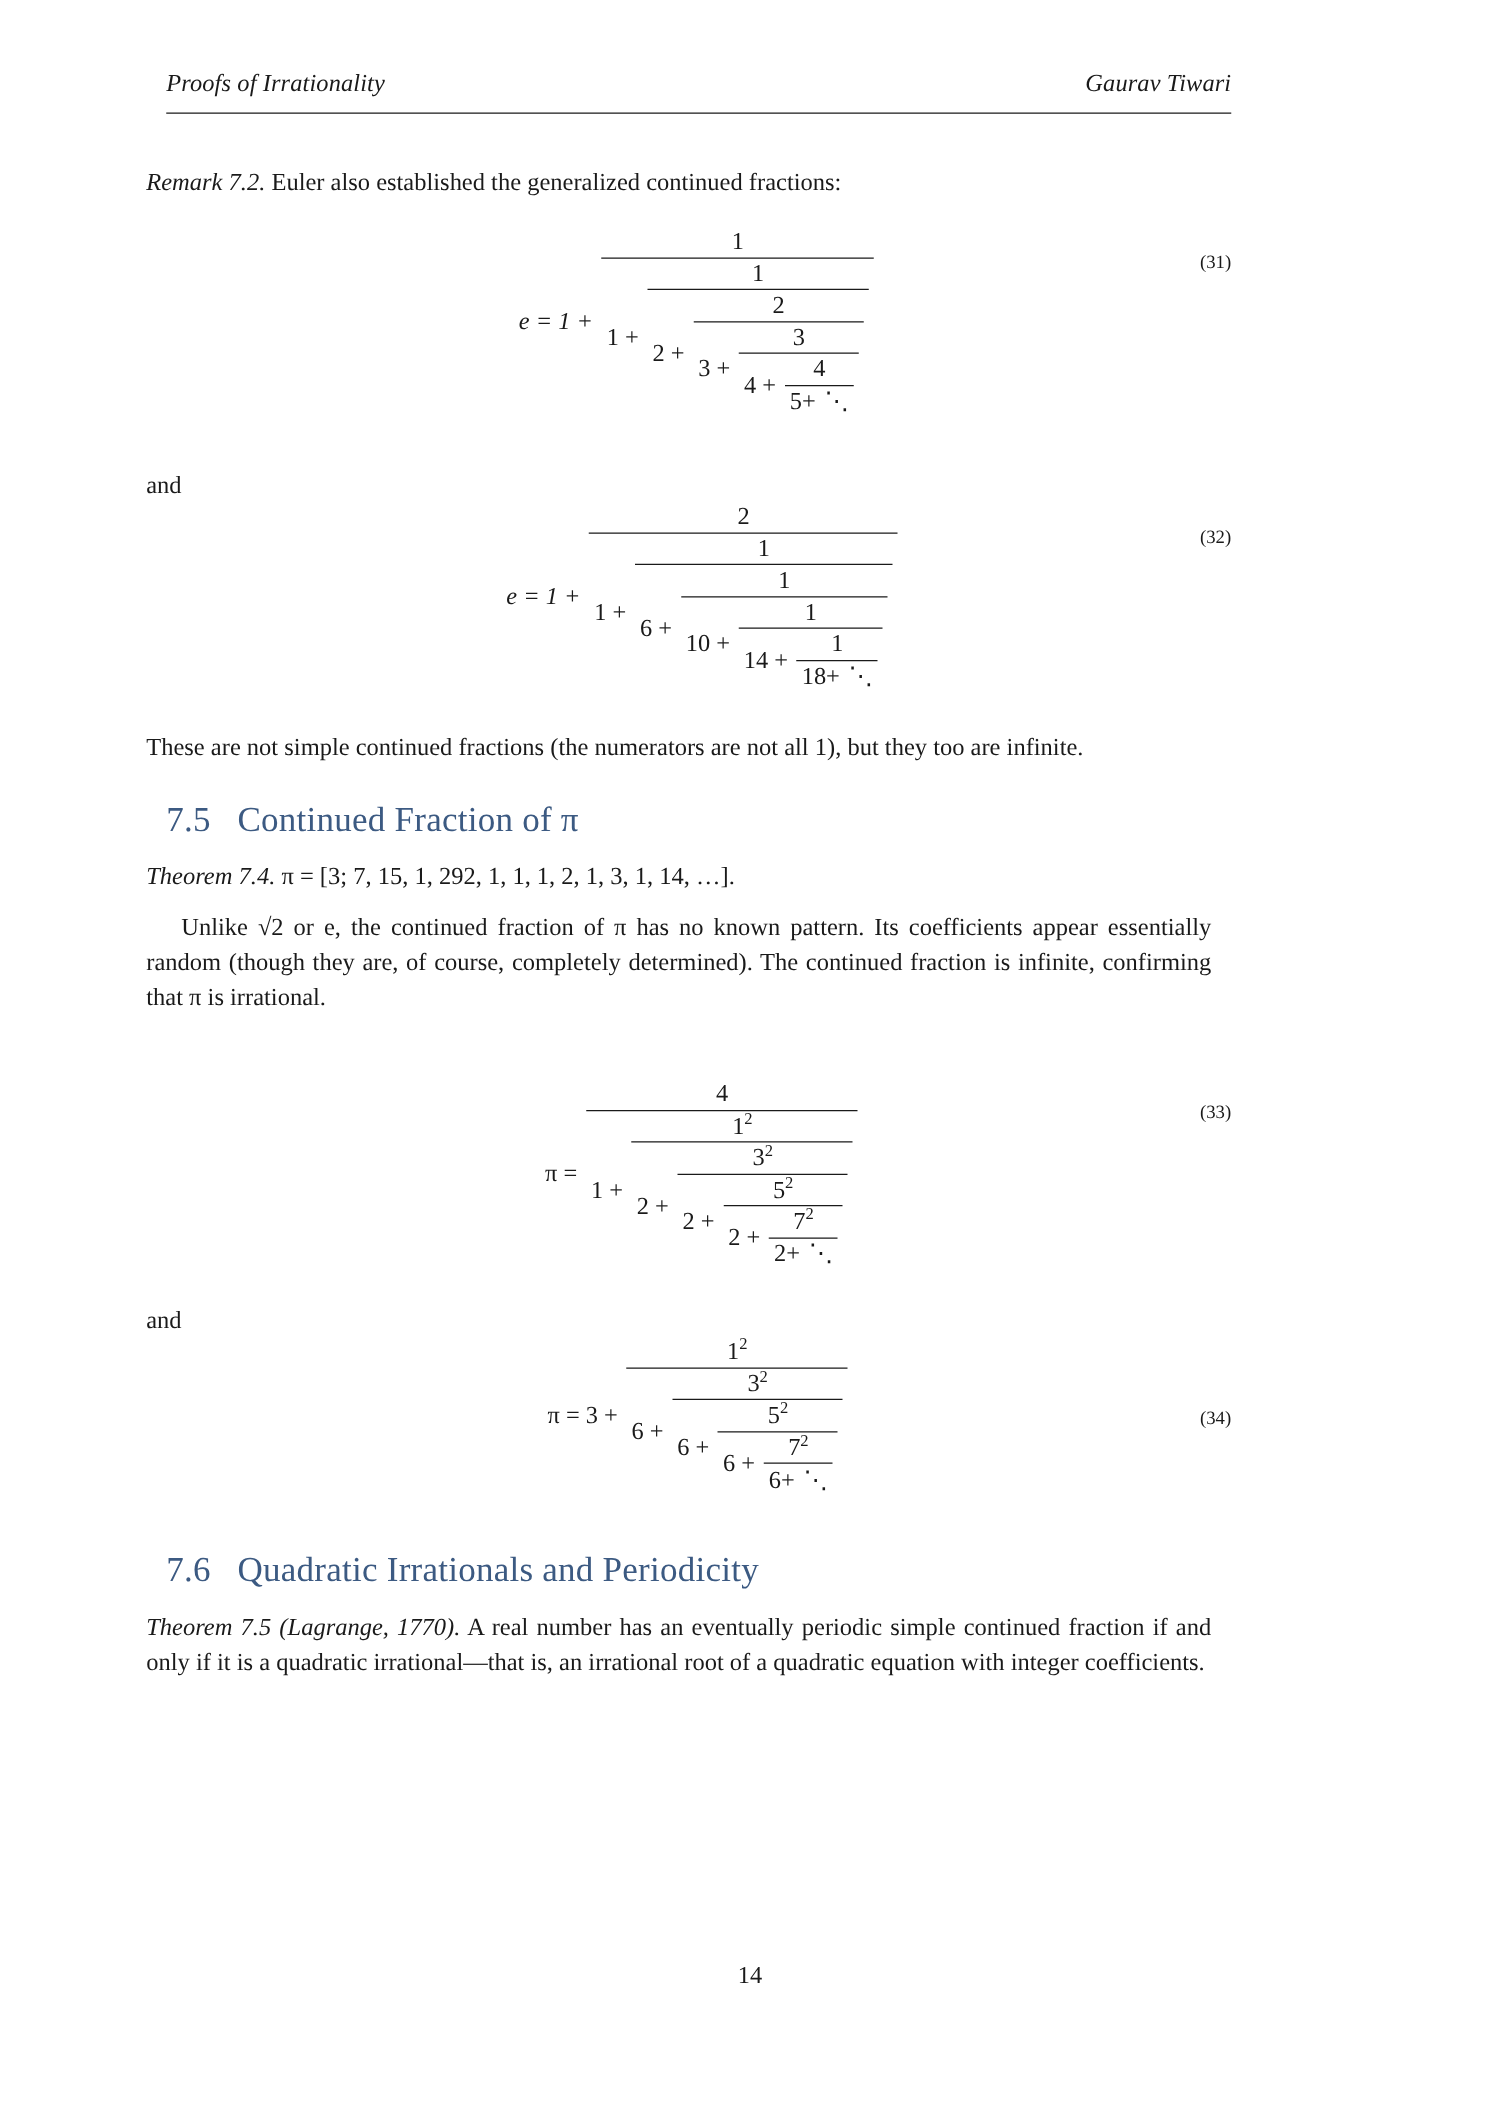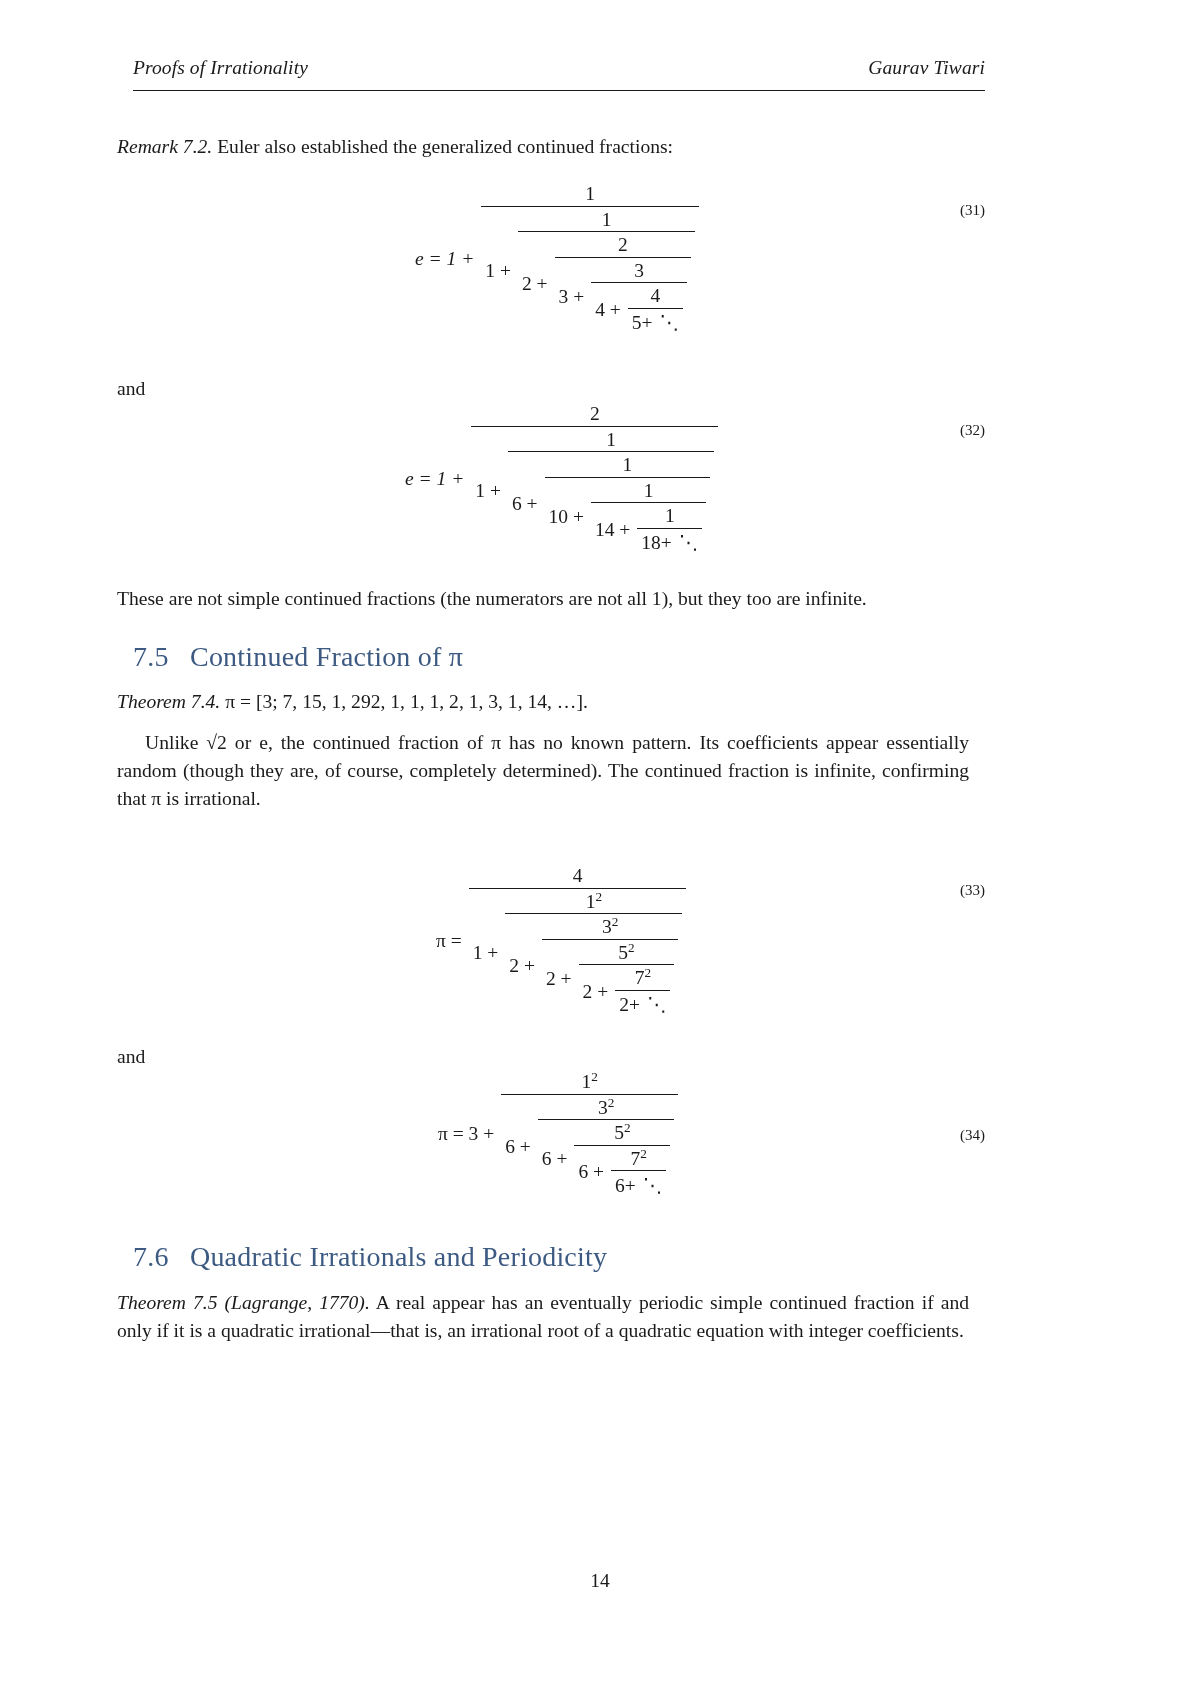--- a/index.html
+++ b/index.html
@@ -159,19 +159,19 @@
     <span class="eqtag" style="top:20px;margin-top:39px;">(34)</span>
   </div>
 
   <div class="sec-head" style="top:1241px;">
     <span class="num">7.6</span><span>Quadratic Irrationals and Periodicity</span>
   </div>
 
   <div class="body-col" style="top:1289px;">
     <p class="para">
       <span class="it">Theorem 7.5 (Lagrange, 1770).</span>
-      <span>A real appear has an eventually periodic simple continued fraction if and only if it is a quadratic irrational—that is, an irrational root of a quadratic equation with integer coefficients.</span>
+      <span>A real number has an eventually periodic simple continued fraction if and only if it is a quadratic irrational—that is, an irrational root of a quadratic equation with integer coefficients.</span>
     </p>
   </div>
 
   <div class="folio">14</div>
 
 </div>
 
 </body></html>

